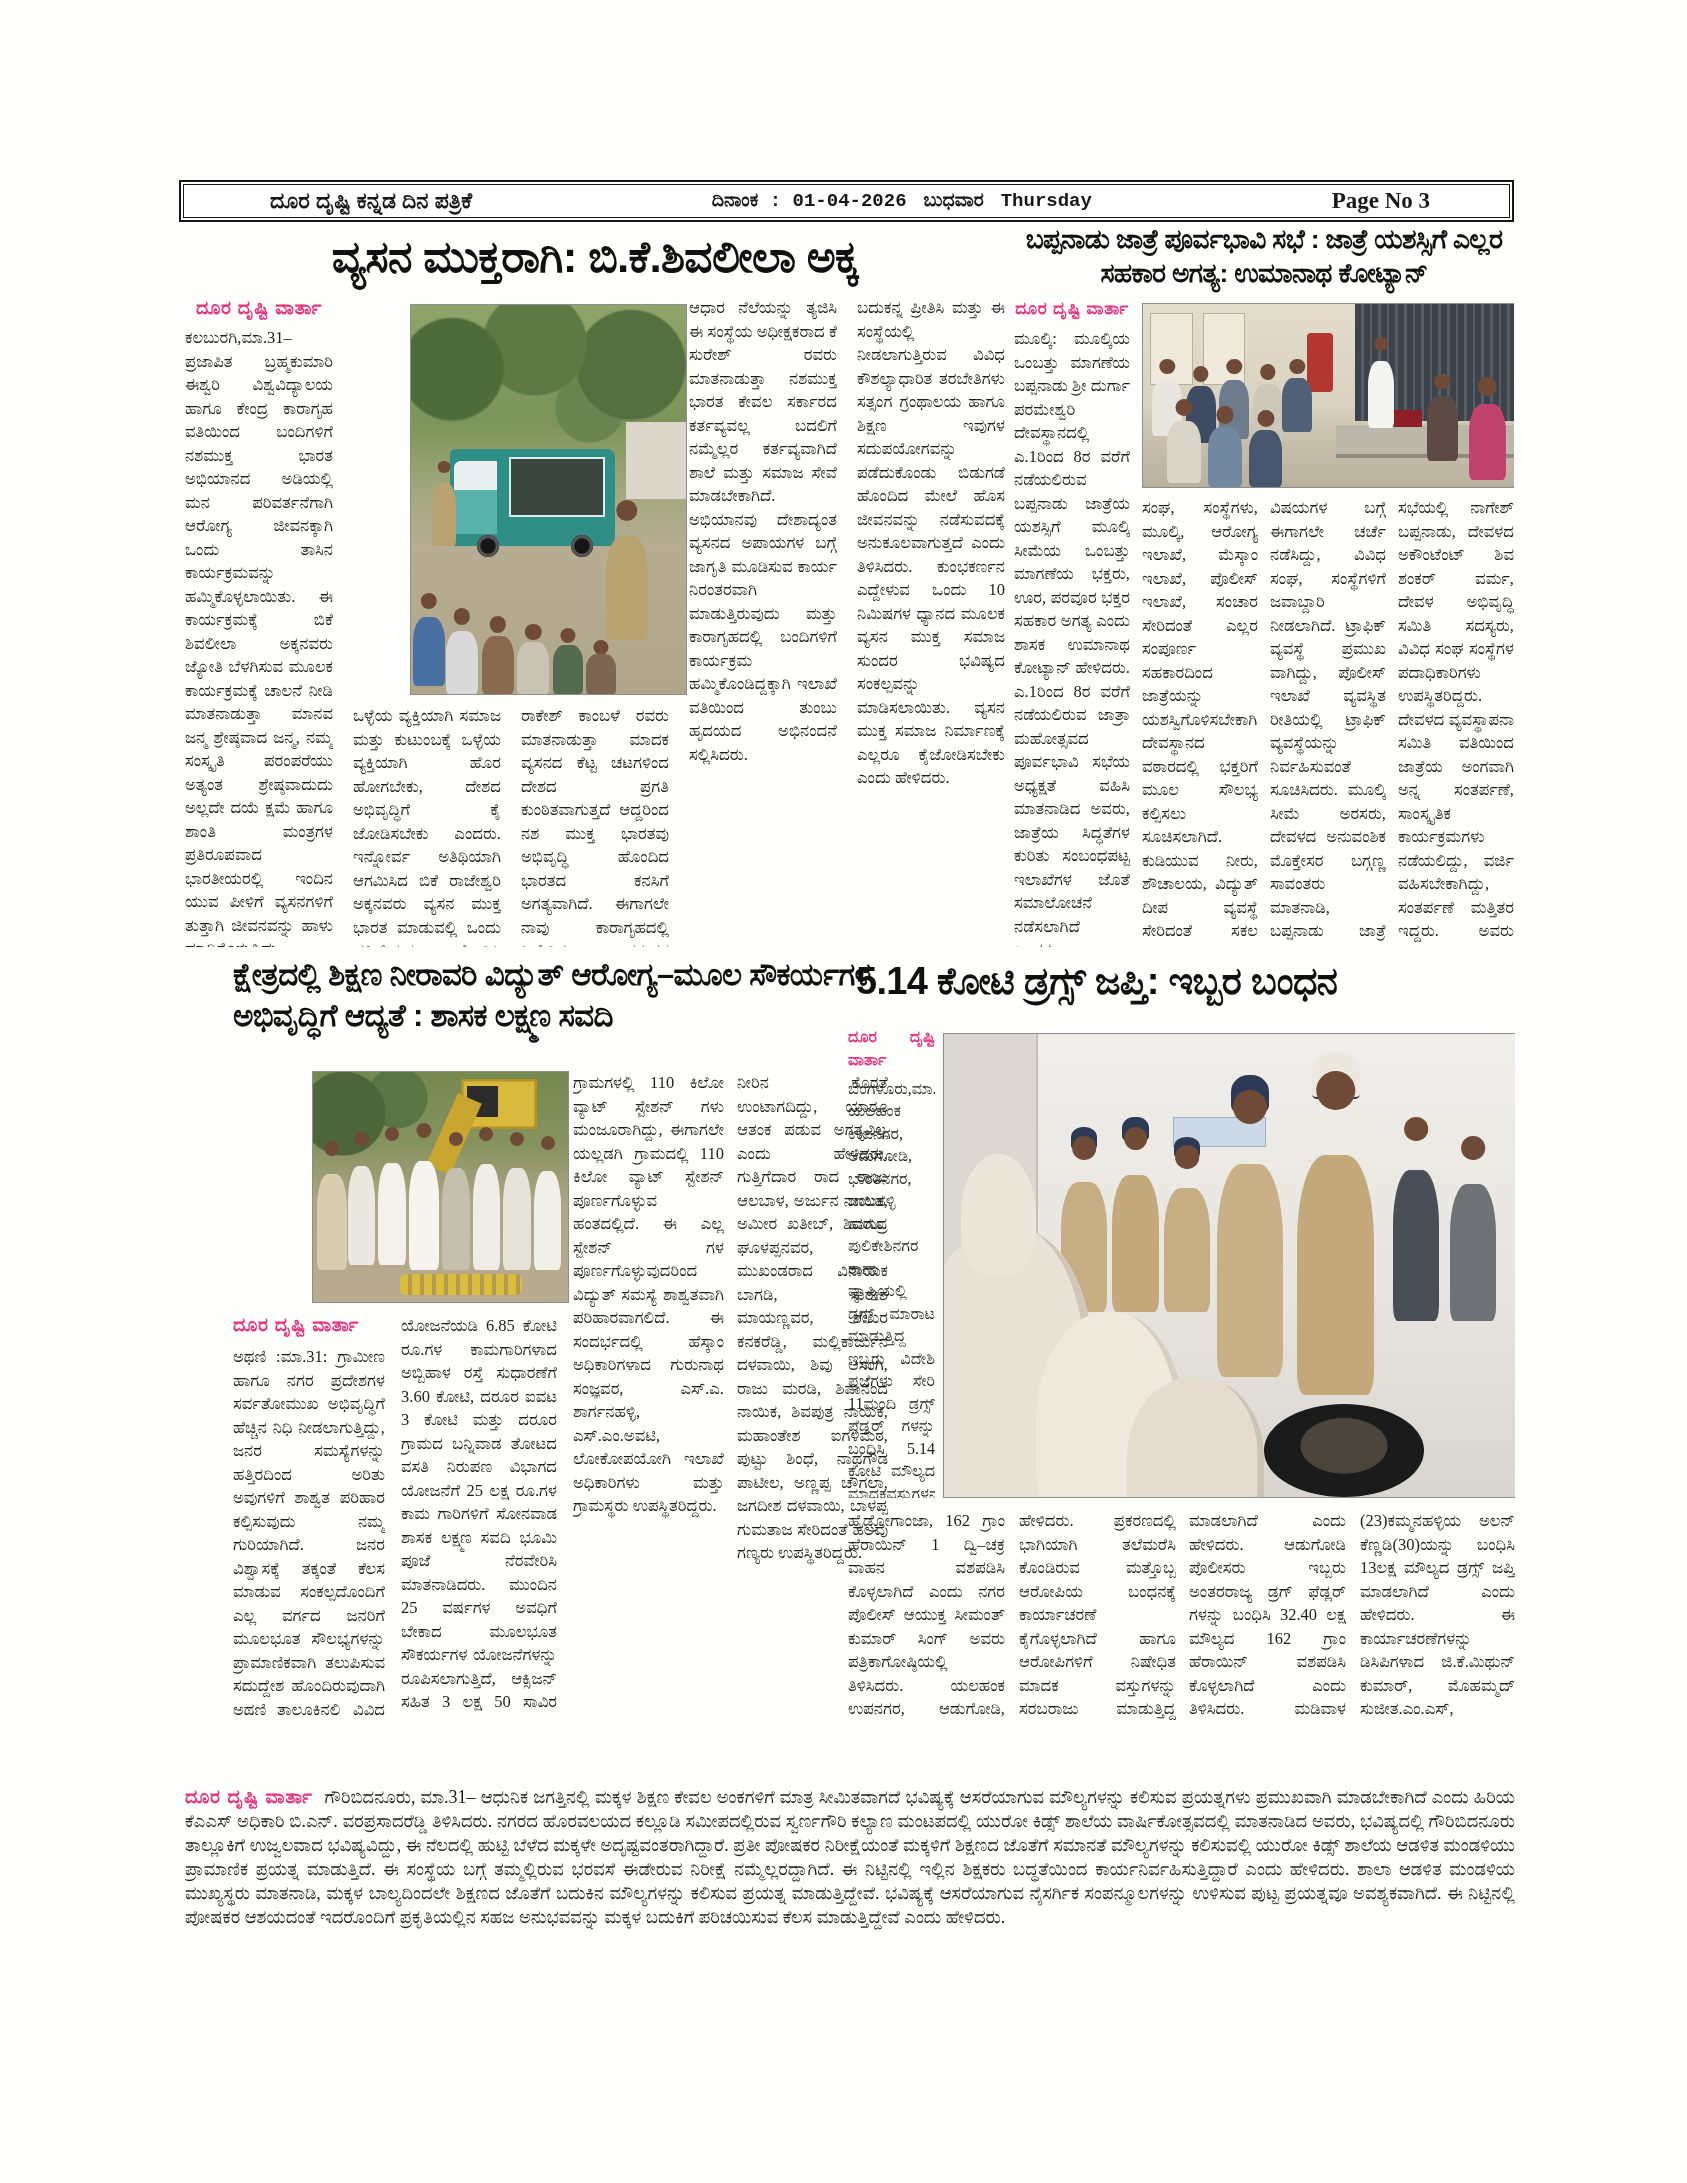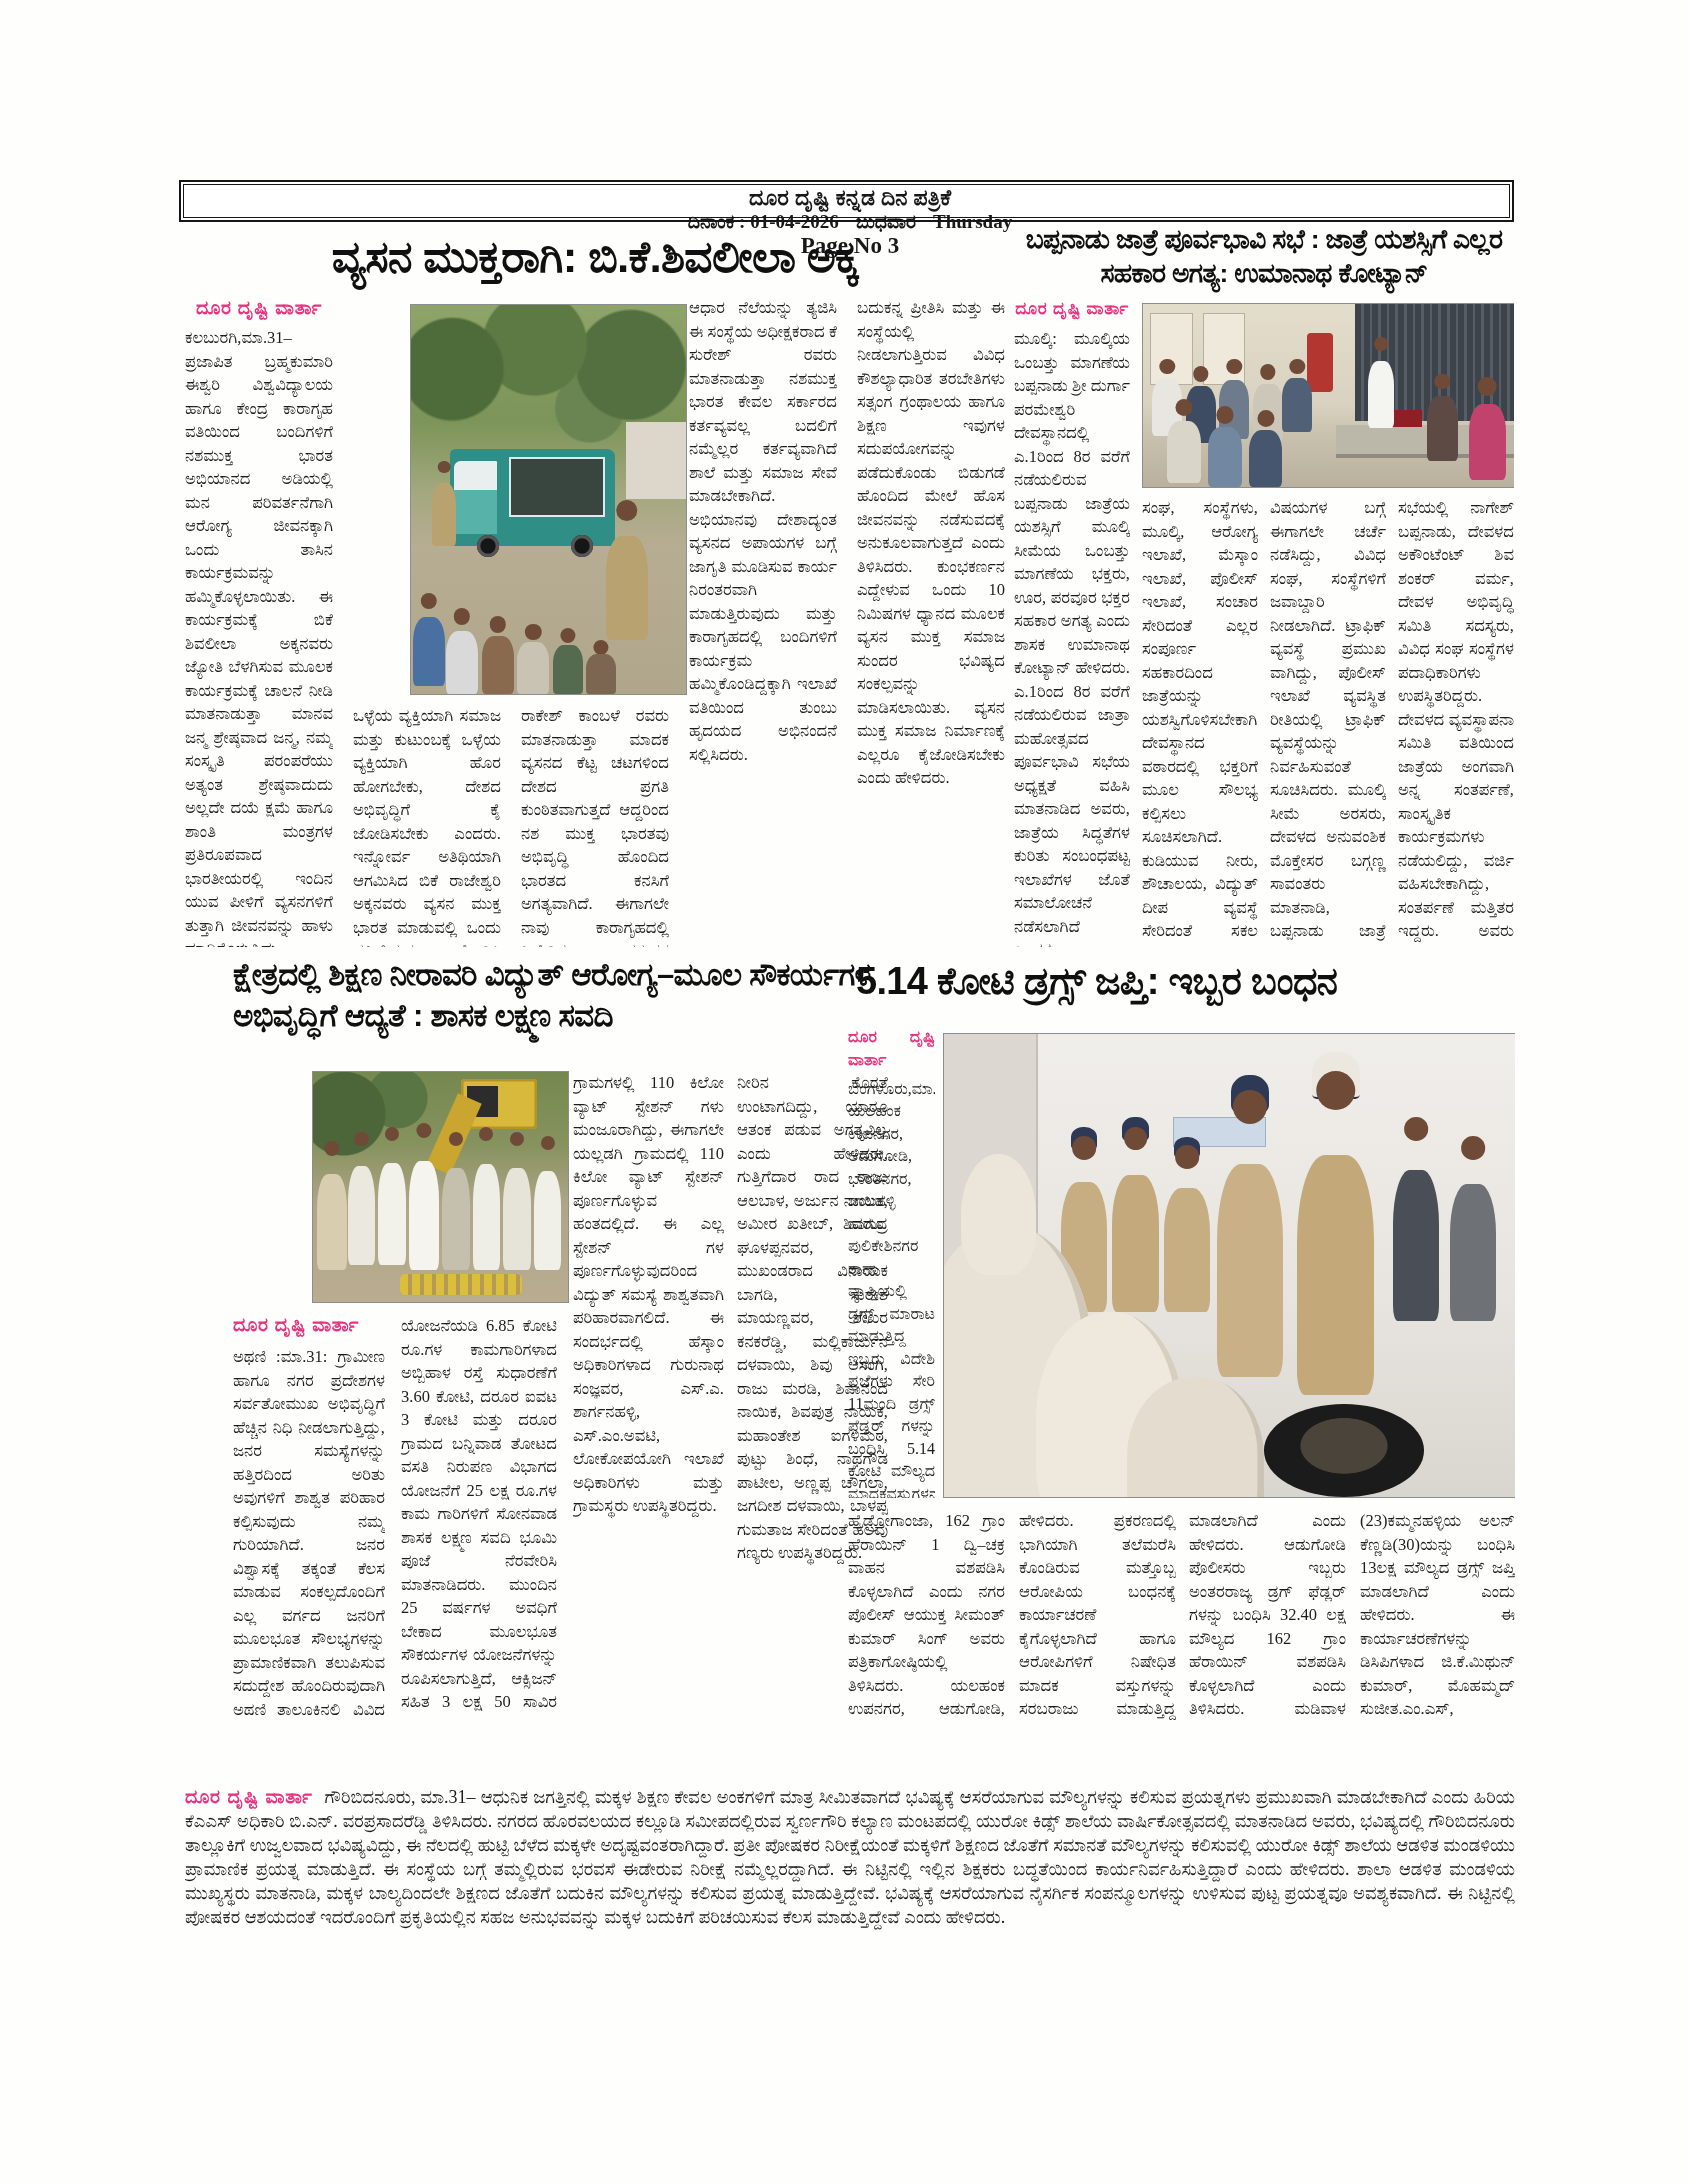--- a/index.html
+++ b/index.html
@@ -1,23 +1,23 @@
 <!DOCTYPE html>
 <html style="font-size:10.6px"><head>
 <meta charset="utf-8">
 <style>
   html,body{margin:0;padding:0;background:#ffffff;}
   .page{position:relative;width:1687px;height:2183px;background:#fefefd;color:#181818;
         font-family:"Liberation Serif", serif;overflow:hidden;}
   
   .masthead{position:absolute;left:179px;top:180px;width:1331px;height:38px;border:2px solid #161616;background:#fff;}
   .masthead .inner{position:absolute;inset:2px;border:0.7px solid #161616;display:flex;align-items:center;
-        justify-content:space-between;padding:0 79px 0 86px;box-sizing:border-box;flex-direction:column;}
+        justify-content:space-between;padding:0 79px 0 86px;box-sizing:border-box;}
   .mh-name{font-weight:bold;font-size:22px;font-family:"Liberation Sans",sans-serif;}
-  .mh-center{font-weight:bold;font-size:19px;display:flex;gap:17px;font-family:Liberation Serif, serif;text-align:right;}
+  .mh-center{font-weight:bold;font-size:19px;display:flex;gap:17px;font-family:Liberation Mono, monospace;text-align:right;}
   .mh-page{font-weight:bold;font-size:23px;font-family:"Liberation Serif",serif;}
   
   .article{position:absolute;overflow:hidden;}
   .hl{font-family:"Liberation Sans",sans-serif;font-weight:bold;color:#101010;letter-spacing:-0.7px;}
   .col{position:absolute;overflow:hidden;font-size:16.5px;line-height:23.5px;text-align:justify;color:#1c1c1c;}
   .byline{color:#e6347f;font-weight:bold;font-size:19px;letter-spacing:0.7px;
           font-family:"Liberation Sans",sans-serif;margin-bottom:6.6px;}
   .byline.inline{display:inline;margin:0 12px 0 0;}
   
   .photo{position:absolute;overflow:hidden;border:0.7px solid #8d8d8d;}

